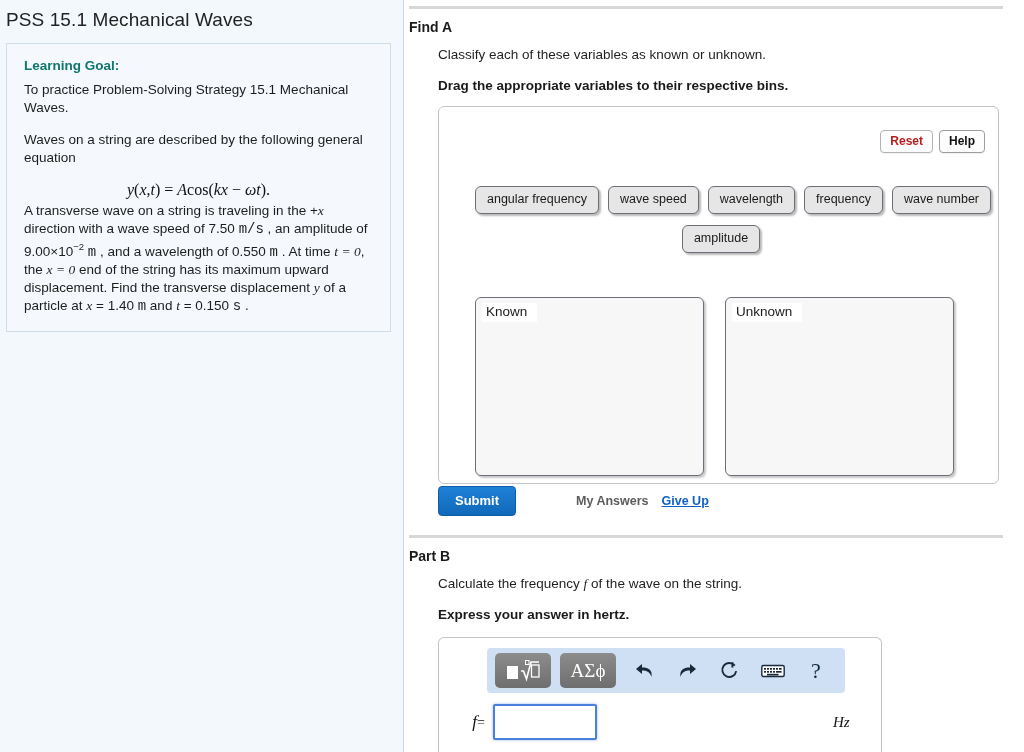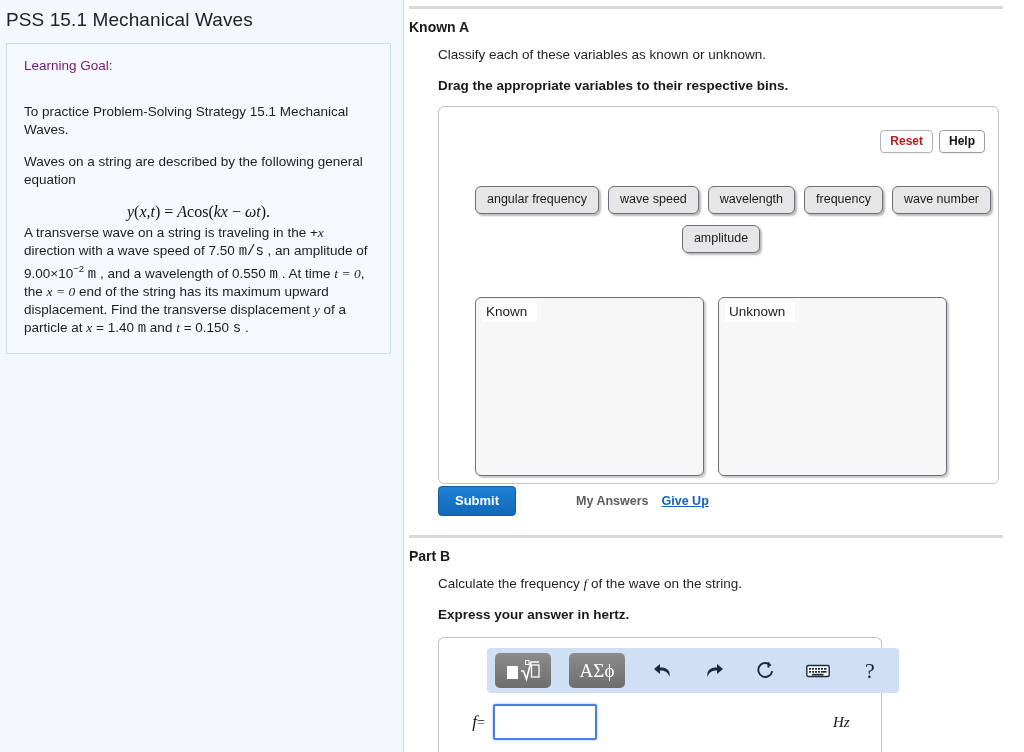--- a/index.html
+++ b/index.html
@@ -43,24 +43,24 @@
 
   .goal-box {
     margin: 11px 12px 0 6px;
     border: 1px solid #cfdde8;
     background: #f5f9fd;
     padding: 14px 17px 16px 17px;
     box-sizing: border-box;
   }
 
   .goal-heading {
-    font-weight: normal;
+    font-weight: bold;
     font-size: 13.5px;
-    color: #701a75;
-    margin-bottom: 30px;
+    color: #0f766e;
+    margin-bottom: 8px;
   }
 
   .goal-p {
     font-size: 13.5px;
     color: #1d1d1d;
     line-height: 18px;
     margin: 0 0 14px 0;
   }
   .goal-p:last-child { margin-bottom: 0; }
 
@@ -185,21 +185,21 @@
     white-space: nowrap;
     cursor: move;
     user-select: none;
   }
 
   .bins-row {
     position: absolute;
     left: 36px;
     top: 190px;
     display: flex;
-    gap: 14px;
+    gap: 21px;
   }
 
   .bin {
     width: 229px;
     height: 179px;
     box-sizing: border-box;
     background: #f7f7f7;
     border: 1px solid #6e6e78;
     border-radius: 6px;
     box-shadow: 2px 2px 2px rgba(0,0,0,0.22);
@@ -273,21 +273,21 @@
   .math-toolbar {
     position: absolute;
     left: 48px;
     top: 10px;
     height: 45px;
     background: #cfe0f5;
     border-radius: 4px;
     display: flex;
     align-items: center;
     padding: 0 10px 0 8px;
-    gap: 14px;
+    gap: 5px;
   }
 
   .tb-btn {
     background: #7b7b7b;
     background-image: linear-gradient(#8c8c8c, #6e6e6e);
     border-radius: 5px;
     height: 35px;
     min-width: 44px;
     display: flex;
     align-items: center;
@@ -385,21 +385,21 @@
 
       <div class="goal-p"><span>A transverse wave on a string is traveling in the +</span><span class="mi">x</span><span> direction with a wave speed of 7.50 </span><span class="unit">m/s</span><span> , an amplitude of 9.00×10</span><span class="sup">−2</span>&nbsp;<span class="unit">m</span><span> , and a wavelength of 0.550 </span><span class="unit">m</span><span> . At time </span><span class="mi">t = 0</span><span>, the </span><span class="mi">x = 0</span><span> end of the string has its maximum upward displacement. Find the transverse displacement </span><span class="mi">y</span><span> of a particle at </span><span class="mi">x</span><span> = 1.40 </span><span class="unit">m</span><span> and </span><span class="mi">t</span><span> = 0.150 </span><span class="unit">s</span><span> .</span></div>
 
     </div>
   </div>
 
   <div class="right-pane">
 
     <div class="hr-part"></div>
 
-    <div class="part-label">Known A</div>
+    <div class="part-label">Find A</div>
 
     <div class="part-body">
 
       <div class="prompt">Classify each of these variables as known or unknown.</div>
       <div class="prompt-bold">Drag the appropriate variables to their respective bins.</div>
 
       <div class="dnd-panel">
 
         <div class="dnd-controls">
           <div class="ctrl-btn disabled">Reset</div>

